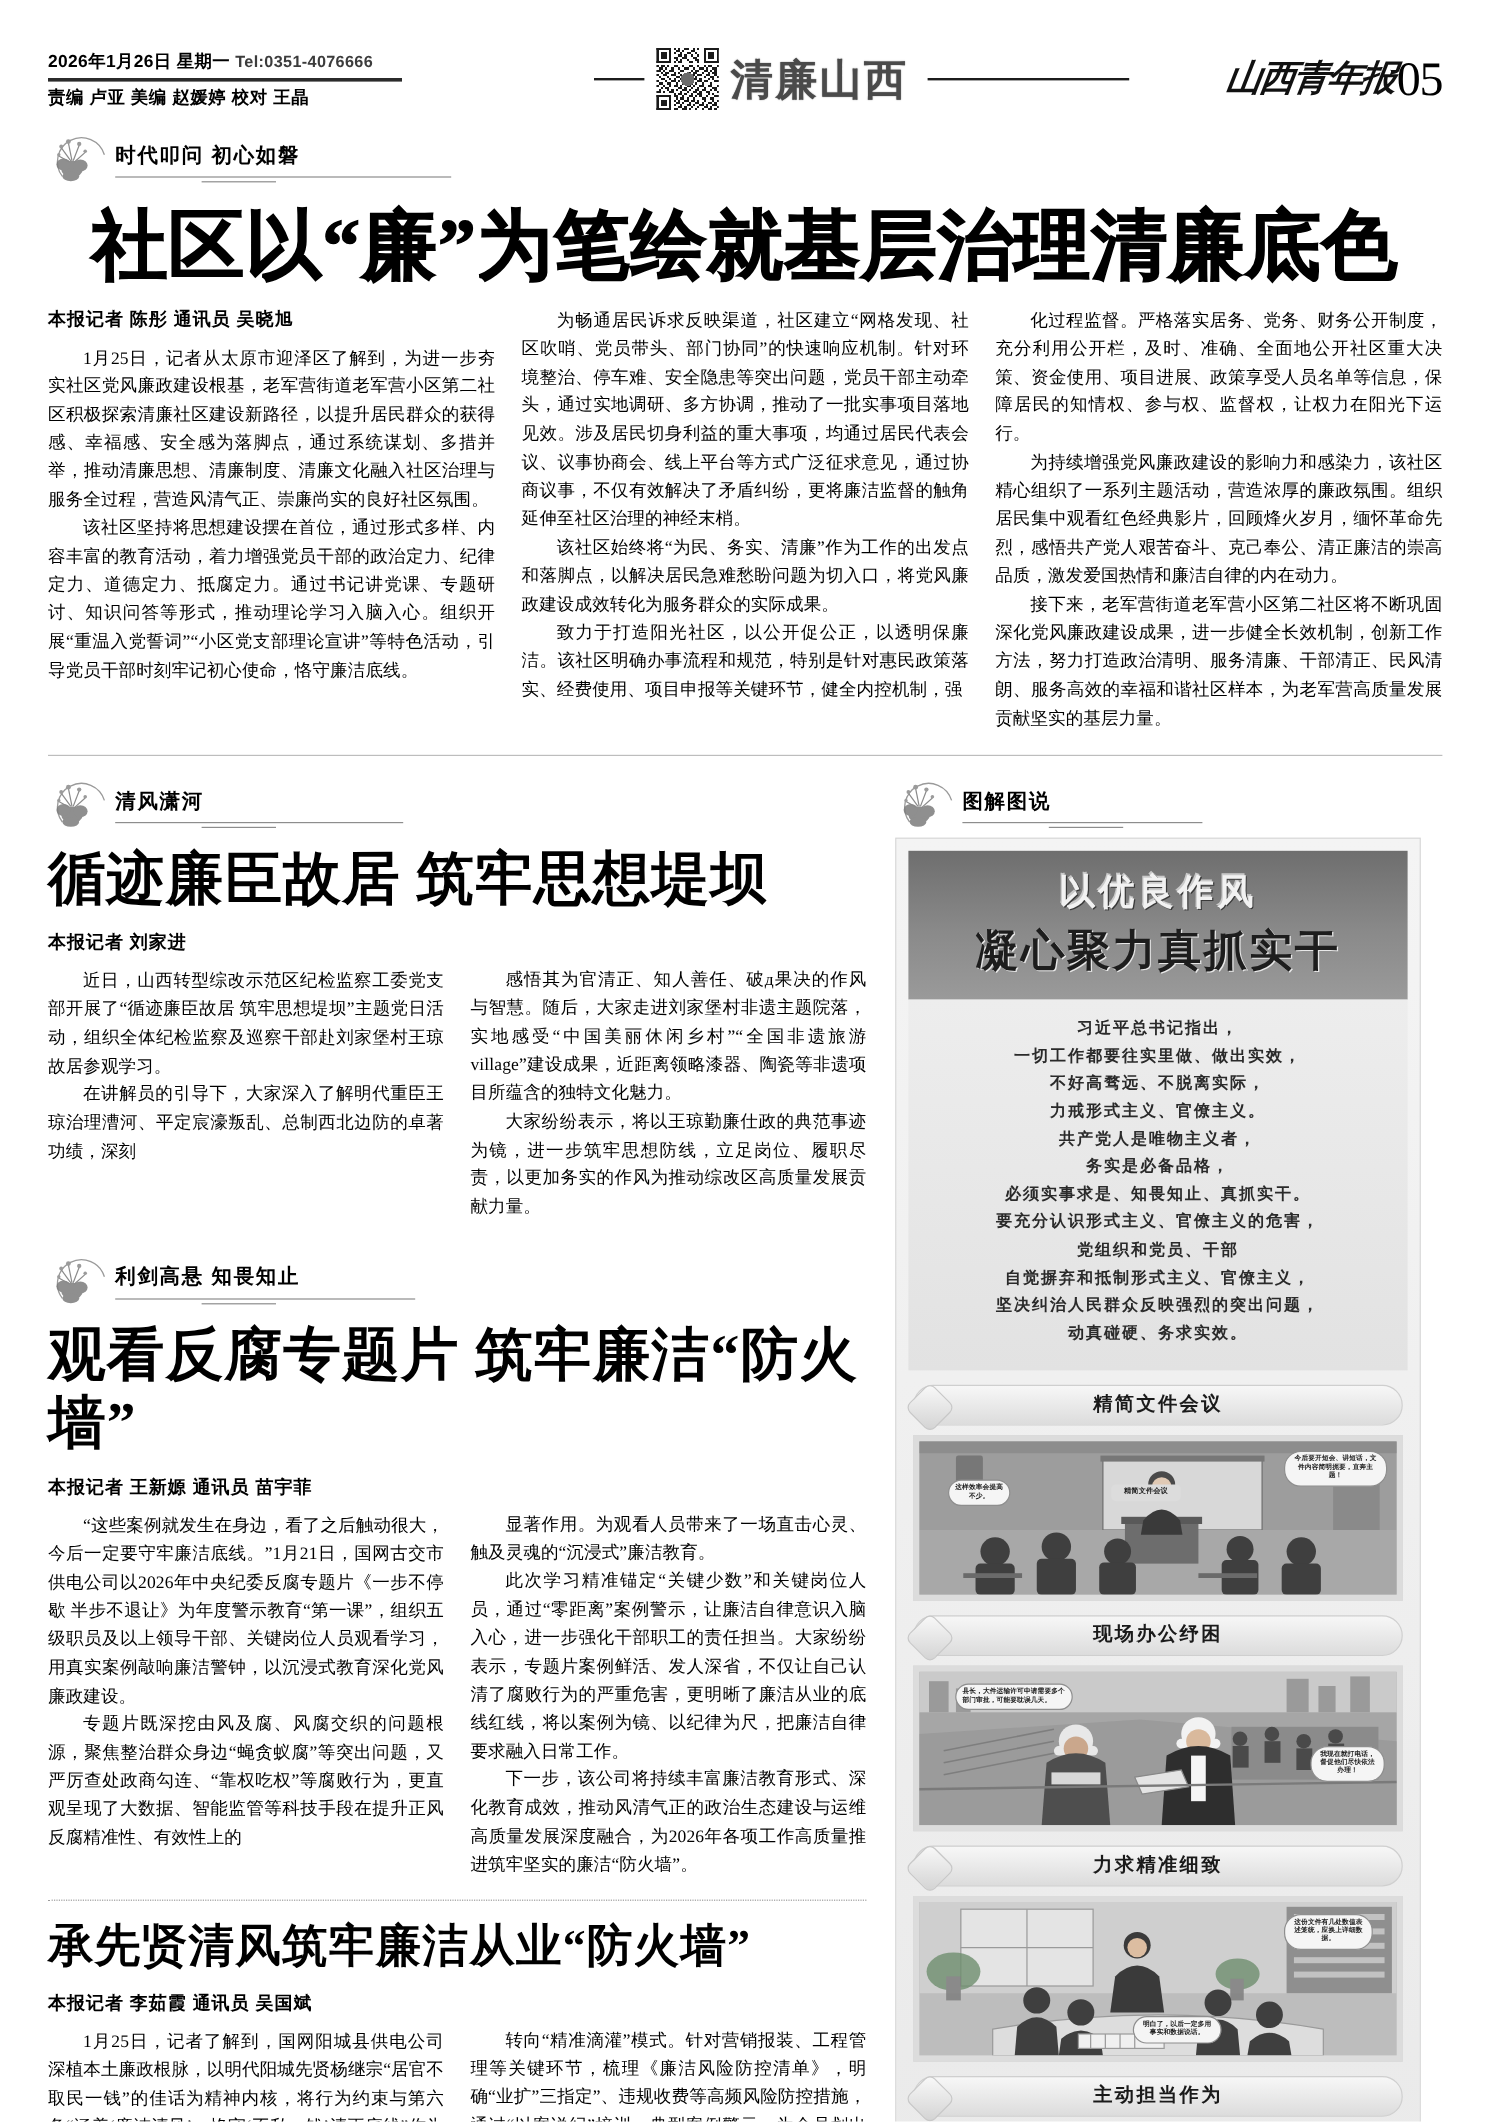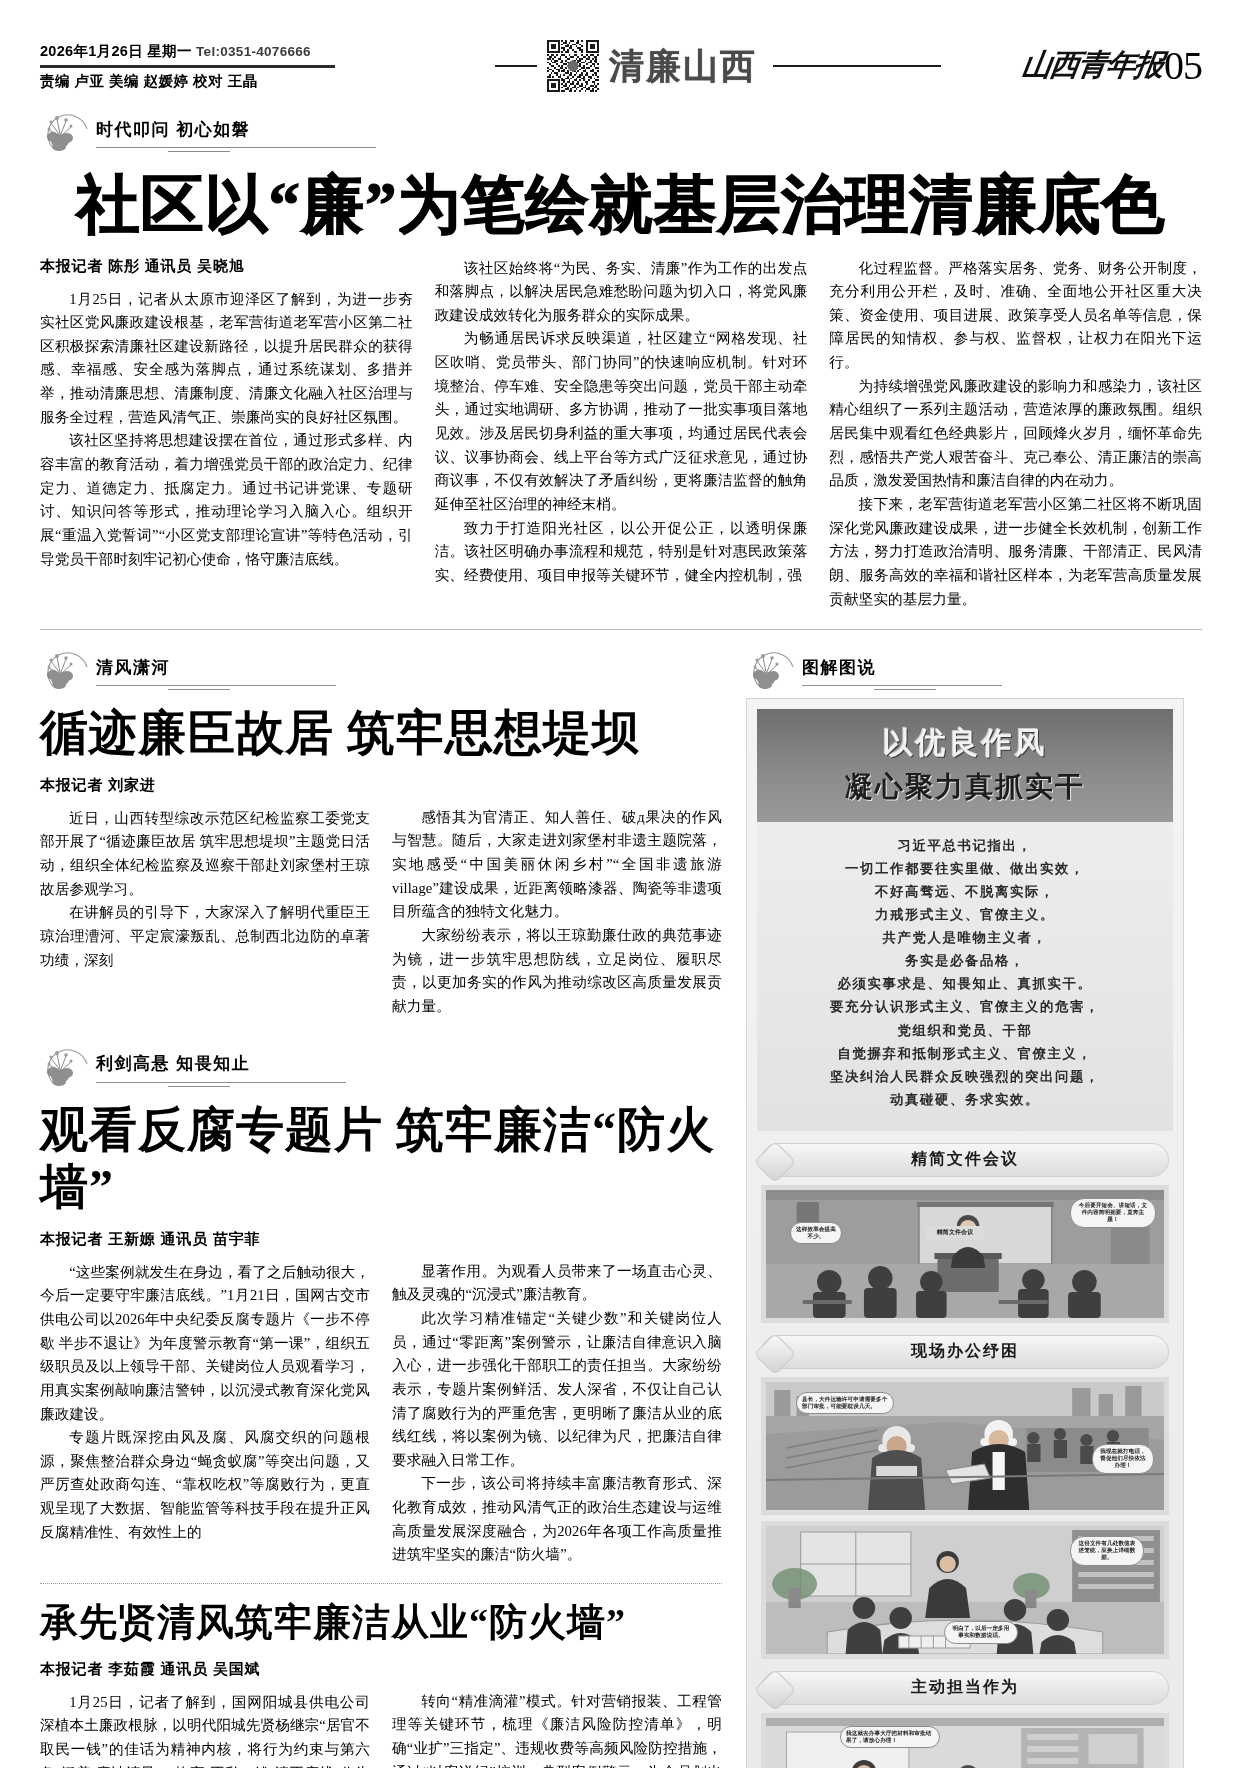--- a/index.html
+++ b/index.html
@@ -96,21 +96,21 @@
   }
   .poster-head {
     background: linear-gradient(180deg,#6e6e6e 0%,#8a8a8a 55%,#9a9a9a 100%);
     padding: 14px 8px 16px; text-align: center;
   }
   .p-t1 {
     font-family: "Liberation Sans", sans-serif; font-size: 30px; font-weight: bold;
     color: #f2f2f2; letter-spacing: 3px; text-shadow: 1px 1px 0 #3a3a3a, -1px -1px 0 #c9c9c9;
   }
   .p-t2 {
-    font-family: "Liberation Sans", sans-serif; font-size: 28px; font-weight: bold;
+    font-family: "Liberation Sans", sans-serif; font-size: 36px; font-weight: bold;
     color: #1d1d1d; letter-spacing: 2px; margin-top: 4px;
     text-shadow: 1px 1px 0 #e8e8e8;
   }
   .poster-body {
     background: linear-gradient(180deg,#ededed 0%,#e2e2e2 100%);
     padding: 12px 10px 20px; text-align: center;
   }
   .poster-body .ql {
     font-family: "Liberation Sans", sans-serif; font-size: 13.4px; font-weight: bold;
     color: #2a2a2a; letter-spacing: 1.6px; line-height: 1.72; white-space: nowrap;
@@ -428,22 +428,22 @@
   <div class="cols">
     <div class="col">
       <div class="byline">本报记者 陈彤 通讯员 吴晓旭</div>
       <div class="bt">
         <p>1月25日，记者从太原市迎泽区了解到，为进一步夯实社区党风廉政建设根基，老军营街道老军营小区第二社区积极探索清廉社区建设新路径，以提升居民群众的获得感、幸福感、安全感为落脚点，通过系统谋划、多措并举，推动清廉思想、清廉制度、清廉文化融入社区治理与服务全过程，营造风清气正、崇廉尚实的良好社区氛围。</p>
         <p>该社区坚持将思想建设摆在首位，通过形式多样、内容丰富的教育活动，着力增强党员干部的政治定力、纪律定力、道德定力、抵腐定力。通过书记讲党课、专题研讨、知识问答等形式，推动理论学习入脑入心。组织开展“重温入党誓词”“小区党支部理论宣讲”等特色活动，引导党员干部时刻牢记初心使命，恪守廉洁底线。</p>
       </div>
     </div>
     <div class="col">
       <div class="bt">
+        <p>为畅通居民诉求反映渠道，社区建立“网格发现、社区吹哨、党员带头、部门协同”的快速响应机制。针对环境整治、停车难、安全隐患等突出问题，党员干部主动牵头，通过实地调研、多方协调，推动了一批实事项目落地见效。涉及居民切身利益的重大事项，均通过居民代表会议、议事协商会、线上平台等方式广泛征求意见，通过协商议事，不仅有效解决了矛盾纠纷，更将廉洁监督的触角延伸至社区治理的神经末梢。</p>
         <p>该社区始终将“为民、务实、清廉”作为工作的出发点和落脚点，以解决居民急难愁盼问题为切入口，将党风廉政建设成效转化为服务群众的实际成果。</p>
-        <p>为畅通居民诉求反映渠道，社区建立“网格发现、社区吹哨、党员带头、部门协同”的快速响应机制。针对环境整治、停车难、安全隐患等突出问题，党员干部主动牵头，通过实地调研、多方协调，推动了一批实事项目落地见效。涉及居民切身利益的重大事项，均通过居民代表会议、议事协商会、线上平台等方式广泛征求意见，通过协商议事，不仅有效解决了矛盾纠纷，更将廉洁监督的触角延伸至社区治理的神经末梢。</p>
         <p>致力于打造阳光社区，以公开促公正，以透明保廉洁。该社区明确办事流程和规范，特别是针对惠民政策落实、经费使用、项目申报等关键环节，健全内控机制，强</p>
       </div>
     </div>
     <div class="col">
       <div class="bt">
         <p>化过程监督。严格落实居务、党务、财务公开制度，充分利用公开栏，及时、准确、全面地公开社区重大决策、资金使用、项目进展、政策享受人员名单等信息，保障居民的知情权、参与权、监督权，让权力在阳光下运行。</p>
         <p>为持续增强党风廉政建设的影响力和感染力，该社区精心组织了一系列主题活动，营造浓厚的廉政氛围。组织居民集中观看红色经典影片，回顾烽火岁月，缅怀革命先烈，感悟共产党人艰苦奋斗、克己奉公、清正廉洁的崇高品质，激发爱国热情和廉洁自律的内在动力。</p>
         <p>接下来，老军营街道老军营小区第二社区将不断巩固深化党风廉政建设成果，进一步健全长效机制，创新工作方法，努力打造政治清明、服务清廉、干部清正、民风清朗、服务高效的幸福和谐社区样本，为老军营高质量发展贡献坚实的基层力量。</p>
       </div>
     </div>
@@ -731,20 +731,23 @@
               <path d="M176 88 L214 82 L220 96 L182 102z" fill="#e4e4e4" stroke="#888"></path>
               <g stroke="#7a7a7a" stroke-width="2" fill="none">
                 <path d="M0 98 L390 92"></path>
               </g>
             </svg>
             <div class="bub" style="left:30px;top:10px;width:98px;text-align:left;">县长，大件运输许可申请需要多个部门审批，可能要耽误几天。</div>
             <div class="bub" style="right:10px;top:62px;width:62px;">我现在就打电话，督促他们尽快依法办理！</div>
           </div>
         </div>
 
+        <div class="tab">
+          <span>力求精准细致</span>
+        </div>
         <div class="panel">
           <div class="scene">
             <svg width="100%" height="128" viewBox="0 0 390 128" preserveAspectRatio="none">
               <rect width="390" height="128" fill="#bdbdbd"></rect>
               <rect width="390" height="76" fill="#cfcfcf"></rect>
               <rect x="34" y="6" width="108" height="64" fill="#e4e4e4" stroke="#9a9a9a"></rect>
               <g stroke="#9a9a9a" fill="none">
                   <path d="M88 6 L88 70"></path>
                   <path d="M34 38 L142 38"></path>
                 </g>

